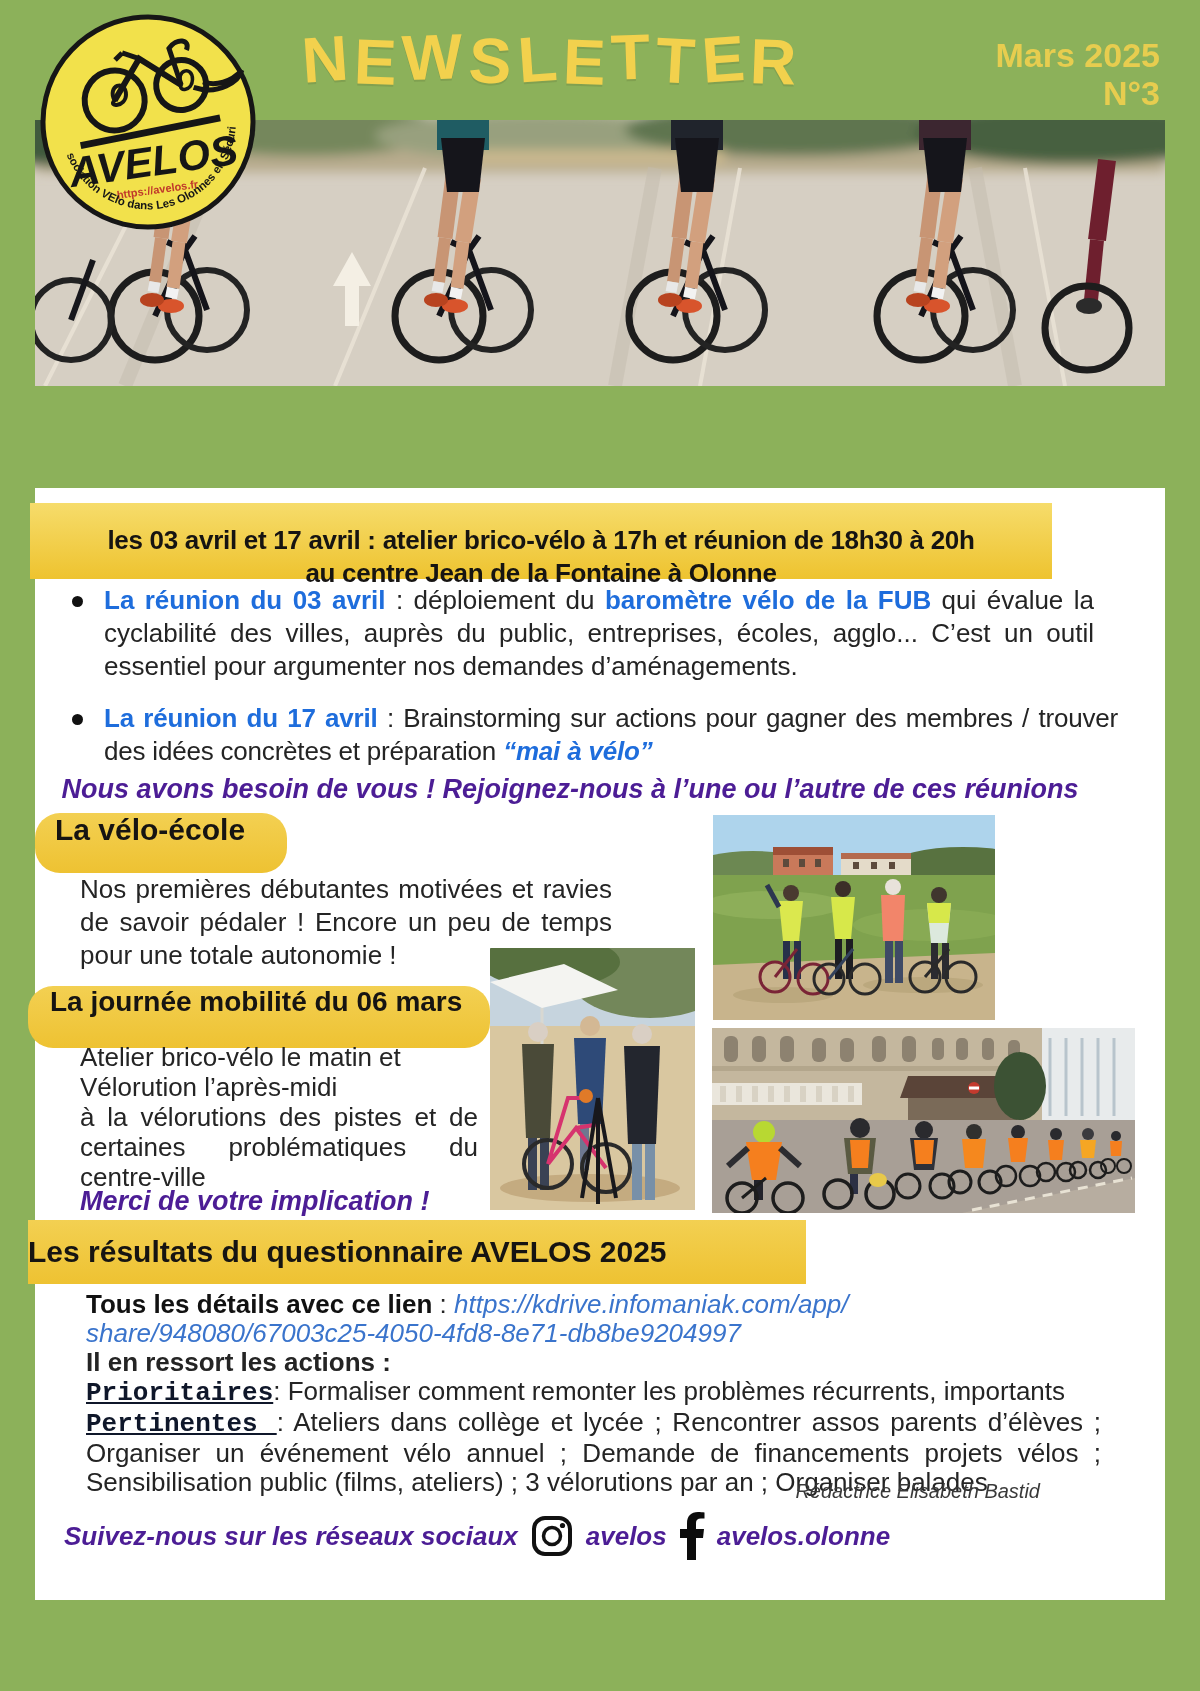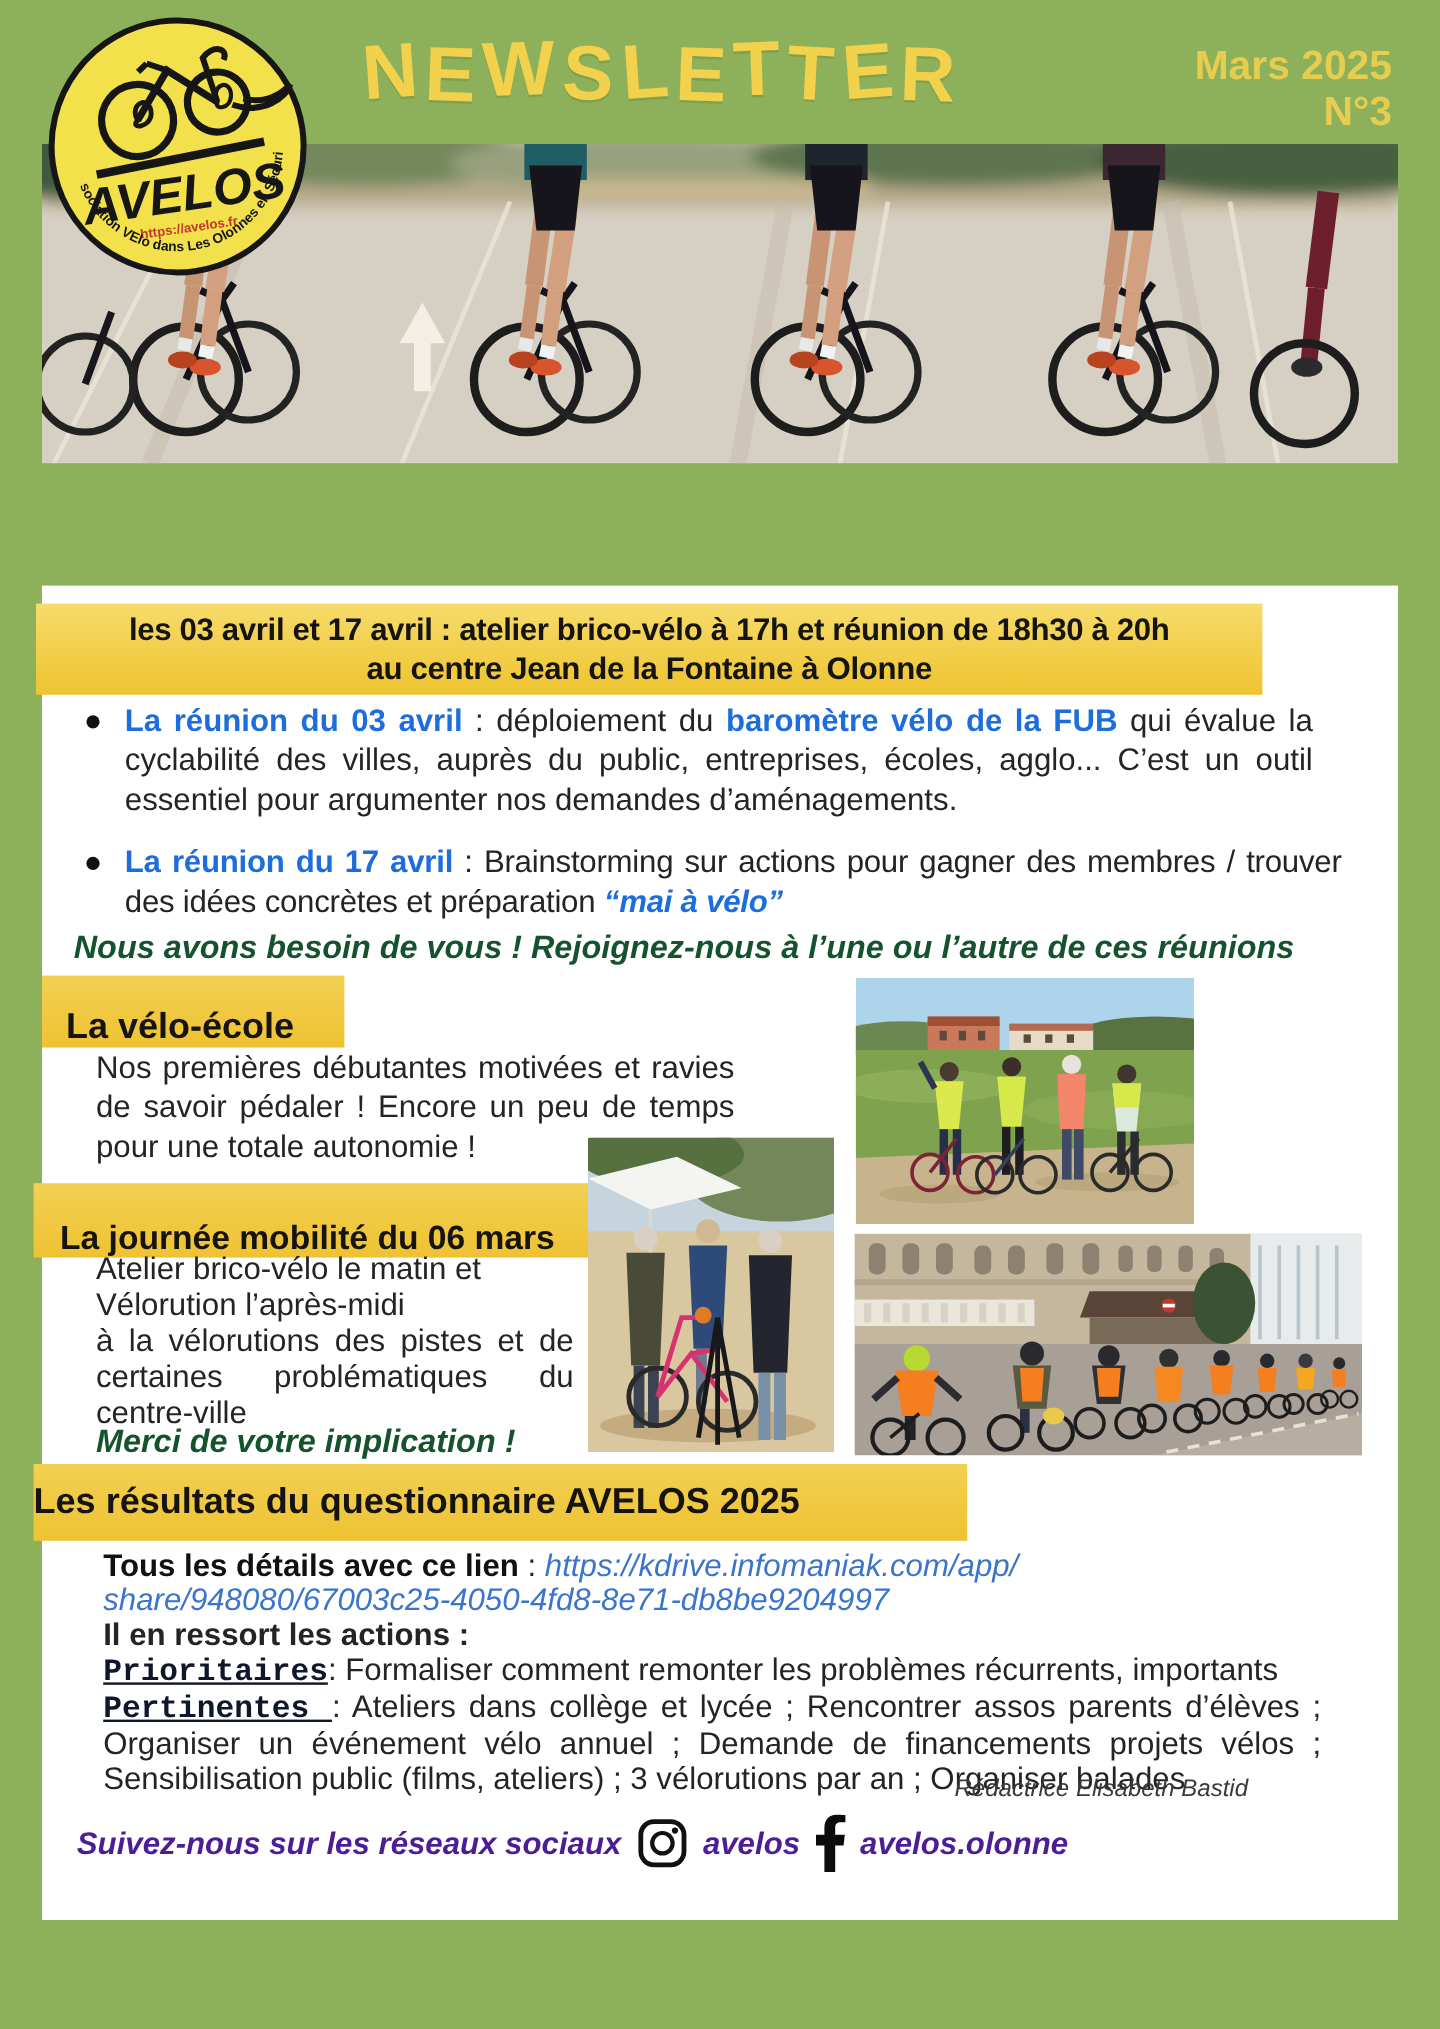--- a/index.html
+++ b/index.html
@@ -21,37 +21,37 @@
   #logo{left:36px;top:10px;width:224px;height:224px;z-index:5;}
 
   
   #hero{left:35px;top:120px;width:1130px;height:266px;overflow:hidden;background:#d5cec2;}
 
   
   #card{left:35px;top:488px;width:1130px;height:1112px;background:#ffffff;}
 
   .banner{background:linear-gradient(180deg,#f6dc6b 0%,#eec32f 100%);color:#161412;}
   #banner1{left:30px;top:503px;width:1022px;height:76px;text-align:center;
-    font-weight:800;font-size:26px;line-height:33px;padding-top:5px;box-sizing:border-box;
+    font-weight:800;font-size:26px;line-height:33px;padding-top:21px;box-sizing:border-box;
     letter-spacing:-.3px;}
   #banner1 div{white-space:nowrap;}
 
   .body-txt{color:#242424;font-size:26px;line-height:33px;}
   .blue-b{color:#1e6ddc;font-weight:800;}
   .bullet-dot{width:11px;height:11px;border-radius:50%;background:#111;}
   #bullet1{left:104px;top:584px;width:990px;text-align:justify;}
   #dot1{left:72px;top:596px;}
   #bullet2{left:104px;top:702px;width:1014px;text-align:justify;letter-spacing:-.2px;}
   #dot2{left:72px;top:714px;}
   .quote-blue{color:#1e6ddc;font-weight:800;font-style:italic;}
-  .callout{font-weight:800;font-style:italic;color:#14532d;font-size:27px;}
+  .callout{font-weight:800;font-style:italic;color:#4c1d95;font-size:27px;}
   #callout1{left:50px;top:774px;width:1040px;text-align:center;white-space:nowrap;}
 
   .sec-label{background:linear-gradient(180deg,#f3d052 0%,#eec232 100%);
-    color:#161412;font-weight:800;display:flex;align-items:flex-end;box-sizing:border-box;}
+    color:#161412;font-weight:800;display:flex;align-items:flex-start;box-sizing:border-box;border-radius:25px;}
   #label-velo{left:35px;top:813px;width:252px;height:60px;font-size:30px;padding-left:20px;}
   #para-velo{left:80px;top:873px;width:532px;text-align:justify;}
 
   #label-journee{left:28px;top:986px;width:462px;height:62px;font-size:28px;padding-left:22px;white-space:nowrap;}
   #para-journee{left:80px;top:1042px;width:398px;}
   #para-journee .jl{font-size:26px;line-height:30px;color:#242424;}
   #para-journee .just{text-align:justify;}
   #callout2{left:80px;top:1186px;width:560px;}
 
   #banner3{left:28px;top:1220px;width:778px;height:64px;font-size:30px;

